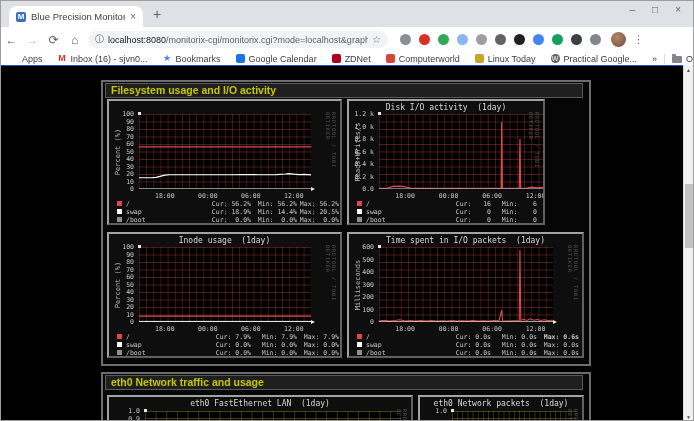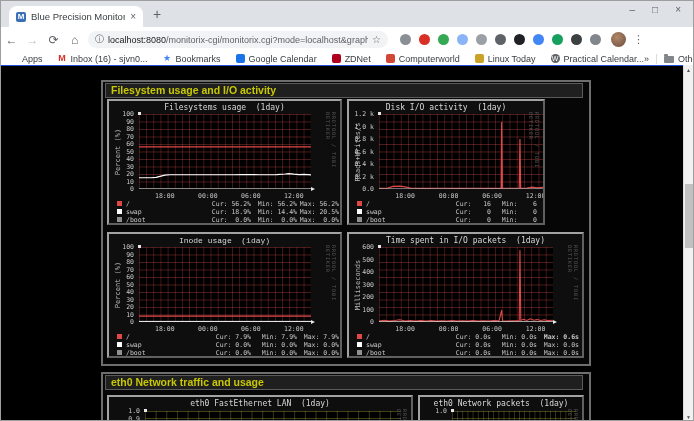--- a/index.html
+++ b/index.html
@@ -25,21 +25,21 @@
            width:300px;margin-left:3px;padding:0 7px;box-sizing:border-box;flex:0 0 auto}
   .info-ic{font-size:9px;color:#5f6368;margin-right:4px}
   .url{font-size:9px;white-space:nowrap;overflow:hidden;flex:1;font-family:"Liberation Sans",sans-serif}
   .host{color:#202124}.path{color:#5f6368}
   .star{color:#5f6368;font-size:10px;margin-left:4px}
   .exts{display:flex;align-items:center;gap:8px;margin-left:12px}
   .ext{width:11px;height:11px;border-radius:50%}
   .avatar{width:15px;height:15px;border-radius:50%;background:radial-gradient(circle at 40% 35%,#b08968,#6d4c41);margin-left:10px}
   .kebab{color:#5f6368;font-size:11px;margin:0 6px 0 7px}
   .bmbar{position:absolute;top:51px;left:0;right:0;height:13px;background:#fff;border-bottom:4px solid #1d4ed8;
-         display:flex;align-items:center;font-size:9px;color:#3c4043;padding:0 8px;}
+         display:flex;align-items:center;font-size:9px;color:#3c4043;padding:0 8px;gap:15px}
   .bm{display:flex;align-items:center;gap:4px;white-space:nowrap}
   .bm-ic{width:9px;height:9px;font-size:9px;line-height:9px;text-align:center;flex:0 0 auto}
   .bm-right{margin-left:auto;display:flex;align-items:center;gap:7px}
   .bm-sep{width:1px;height:10px;background:#dadce0}
   .folder-ic{width:10px;height:7px;background:#80868b;border-radius:1px;position:relative;margin-top:2px}
   .folder-ic:before{content:"";position:absolute;top:-2px;left:0;width:4px;height:2px;background:#80868b;border-radius:1px 1px 0 0}
   
   .page{position:absolute;top:65px;left:0;width:694px;height:356px;background:#000;overflow:hidden}
   .sectionbox{position:absolute;border:2px solid #6e6e6e;background:#060606}
   .secheader{position:absolute;background:#1f1f1f;border:1px solid #5a5a5a;color:#c8c800;
@@ -137,39 +137,38 @@
       <span class="bm">
         <span class="bm-ic" style="background: rgb(209, 72, 54); border-radius: 2px;"></span>
         <span>Computerworld</span>
       </span>
       <span class="bm">
         <span class="bm-ic" style="background: rgb(201, 162, 39); border-radius: 2px;"></span>
         <span>Linux Today</span>
       </span>
       <span class="bm">
         <span class="bm-ic" style="color: rgb(255, 255, 255); background: rgb(95, 99, 104); border-radius: 50%; font-size: 7px;">W</span>
-        <span>Practical Calendar...</span>
+        <span>Practical Google...</span>
       </span>
     </span>
   <span class="bm-right">
     <span>»</span>
     <span class="bm-sep"></span>
     <span class="bm">
       <span class="folder-ic"></span>
       <span>Other bookmarks</span>
     </span>
   </span>
 </div>
 
 <div class="page">
 
   <div class="sectionbox" style="left:100px;top:14px;width:486px;height:282px"></div>
   <div class="secheader" style="left:104px;top:17px;width:478px;height:15px">Filesystem usage and I/O activity</div>
   <div class="panel" style="left:106px;top:33px;width:235px;height:126px">
-      <div class="g-title" style="top: 2px;">Filesystems usage  (1day)</div>
       <div class="g-ylabel" style="left: 9px; top: 50.5px;">Percent (%)</div>
       <div class="g-plot grid-red" style="left: 30px; top: 13px; width: 172px; height: 75px; background-size: 100% 7.5px, 7.16667px 100%;">
         <svg viewBox="0 0 100 100" preserveAspectRatio="none" style="position: absolute; left: 0px; top: 0px; width: 100%; height: 100%;">
           <polyline points="0,43.80 100,43.80" fill="none" stroke="#e04848" stroke-width="1.3" vector-effect="non-scaling-stroke"></polyline>
           <polyline points="0,85.00 7,85.00 10,84.50 15,81.50 18,81.00 55,81.00 60,80.80 70,81.00 80,80.80 85,80.00 87,79.50 90,80.20 93,80.70 96,80.40 100,81.10" fill="none" stroke="#ffffff" stroke-width="1.2" vector-effect="non-scaling-stroke"></polyline>
           <polyline points="0,99.40 100,99.40" fill="none" stroke="#909090" stroke-width="1" vector-effect="non-scaling-stroke"></polyline>
         </svg>
         <div class="ax-dot"></div>
         <div class="ax-arr"></div>
       </div>
@@ -238,21 +237,21 @@
       <div class="g-leg-cell" style="left: 146px; top: 107px; width: 42px;">Min:    0</div>
       <div class="g-leg-cell" style="left: 190px; top: 107px; width: 40px;">Max:    0</div>
       <div class="g-leg-sw" style="left: 8px; top: 116px; background: rgb(144, 144, 144);"></div>
       <div class="g-leg-name" style="left: 17px; top: 115px;">/boot</div>
       <div class="g-leg-cell" style="left: 92px; top: 115px; width: 50px;">Cur:    0</div>
       <div class="g-leg-cell" style="left: 146px; top: 115px; width: 42px;">Min:    0</div>
       <div class="g-leg-cell" style="left: 190px; top: 115px; width: 40px;">Max:    0</div>
       <div class="g-wm" style="right: 3px; top: 11px; height: 85px;">RRDTOOL / TOBI OETIKER</div>
     </div>
   <div class="panel" style="left:106px;top:166px;width:235px;height:126px">
-      <div class="g-title" style="top: 2px; font-family: Liberation Mono, monospace;">Inode usage  (1day)</div>
+      <div class="g-title" style="top: 2px;">Inode usage  (1day)</div>
       <div class="g-ylabel" style="left: 9px; top: 50.5px;">Percent (%)</div>
       <div class="g-plot grid-red" style="left: 30px; top: 13px; width: 172px; height: 75px; background-size: 100% 7.5px, 7.16667px 100%;">
         <svg viewBox="0 0 100 100" preserveAspectRatio="none" style="position: absolute; left: 0px; top: 0px; width: 100%; height: 100%;">
           <polyline points="0,92.10 100,92.10" fill="none" stroke="#e04848" stroke-width="1.3" vector-effect="non-scaling-stroke"></polyline>
           <polyline points="0,99.20 100,99.20" fill="none" stroke="#ffffff" stroke-width="1" vector-effect="non-scaling-stroke"></polyline>
         </svg>
         <div class="ax-dot"></div>
         <div class="ax-arr"></div>
       </div>
       <div class="g-ytick" style="width: 25px; top: 9px;">100</div>

